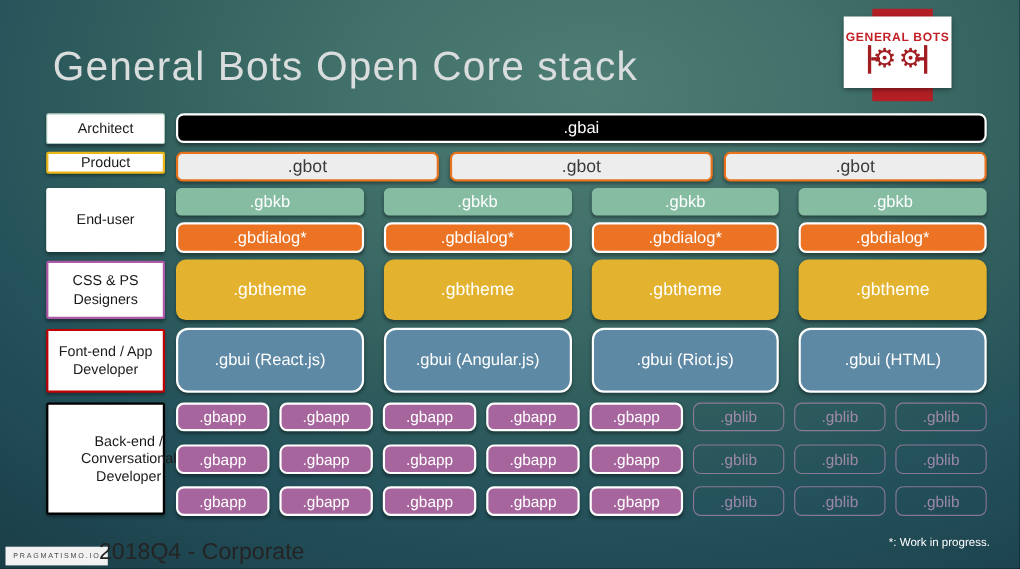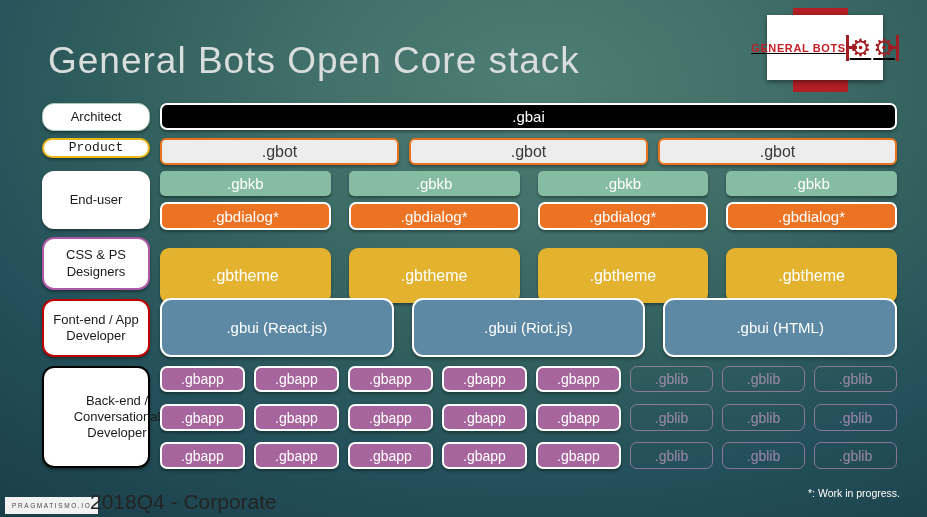--- a/index.html
+++ b/index.html
@@ -11,60 +11,60 @@
         #4e7d74 0%, #42716b 22%, #32605e 42%, #23505a 62%, #16353f 100%);
   }
   
   .title{
     position:absolute;left:48px;top:40px;
     font-size:37px;font-weight:300;letter-spacing:1px;color:#d9dddd;
   }
   
   .logo-band{position:absolute;left:793px;top:8px;width:55px;height:84px;background:#b21f24;}
   .logo-card{
-    position:absolute;left:767px;top:15px;width:116px;height:65px;background:#ffffff;
+    position:absolute;left:767px;top:15px;width:98px;height:65px;background:#ffffff;
     box-shadow:0 2px 5px rgba(0,0,0,.45);
-    display:flex;align-items:center;justify-content:center;text-decoration:underline;
+    display:flex;flex-direction:column;align-items:center;justify-content:center;
   }
   .logo-brand{font-size:11px;font-weight:bold;color:#c31f26;letter-spacing:.6px;white-space:nowrap;}
   .logo-gears{display:flex;align-items:center;margin-top:1px;}
   .gear-bar{position:relative;width:3px;height:26px;background:#a11d22;}
   .gear-bar.left::after,.gear-bar.right::after{
     content:"";position:absolute;top:11px;width:8px;height:3px;background:#a11d22;}
   .gear-bar.left::after{left:3px;}
   .gear-bar.right::after{right:3px;}
   .gear-glyph{font-size:24px;line-height:26px;color:#a11d22;margin:0 1px;}
   
   .lbl{
-    position:absolute;left:42px;width:108px;background:#ffffff;border-radius:12px;
+    position:absolute;left:42px;width:108px;background:#ffffff;border-radius:2px;
     display:flex;align-items:center;justify-content:center;text-align:center;
     font-size:13px;color:#1a1a1a;line-height:1.25;padding:2px 6px;box-sizing:border-box;
     box-shadow:0 2px 3px rgba(0,0,0,.35);
   }
   .lbl-architect{top:103px;height:28px;border:1px solid #a9c9bb;}
-  .lbl-product{top:138px;height:20px;border:2px solid #ebb717;font-family:Liberation Mono, monospace;}
+  .lbl-product{top:138px;height:20px;border:2px solid #ebb717;}
   .lbl-enduser{top:171px;height:58px;border:2px solid #ffffff;}
   .lbl-css{top:237px;height:53px;border:2px solid #ae58a8;}
   .lbl-frontend{top:299px;height:58px;border:2px solid #c00000;}
   .lbl-backend{top:366px;height:102px;border:2px solid #000000;padding-left:48px;}
   
   .row{position:absolute;left:160px;width:737px;display:flex;}
   .box{
     flex:1;display:flex;align-items:center;justify-content:center;
     color:#ffffff;box-sizing:border-box;box-shadow:0 2px 3px rgba(0,0,0,.35);
   }
   .row-gbai{top:103px;height:27px;}
   .row-gbai .box{background:#000000;border:2px solid #ffffff;border-radius:7px;font-size:15px;}
   .row-gbot{top:138px;height:27px;gap:10px;}
   .row-gbot .box{background:#ededed;border:2px solid #e8731f;border-radius:6px;font-size:16px;color:#3a3a3a;}
   .row-gbkb{top:171px;height:25px;gap:18px;}
   .row-gbkb .box{background:#85bca2;border-radius:5px;font-size:15px;}
   .row-gbdialog{top:202px;height:28px;gap:18px;}
   .row-gbdialog .box{background:#eb7323;border:2px solid #ffffff;border-radius:7px;font-size:15px;}
-  .row-gbtheme{top:248px;height:55px;gap:18px;}
+  .row-gbtheme{top:236px;height:55px;gap:18px;}
   .row-gbtheme .box{background:#e3b32f;border-radius:9px;font-size:16px;}
   .row-gbui{top:298px;height:59px;gap:18px;}
   .row-gbui .box{background:#5d89a4;border:2px solid #ffffff;border-radius:11px;font-size:15px;}
   .row-dev{gap:9px;}
   .row-dev1{top:366px;height:26px;}
   .row-dev2{top:404px;height:27px;}
   .row-dev3{top:442px;height:27px;}
   .row-dev .box{background:#a7659d;border:2px solid #ffffff;border-radius:7px;font-size:14px;}
   .row-dev .box.gblib{
     background:transparent;border:1.5px solid rgba(190,140,185,.65);
@@ -129,20 +129,21 @@
 
   <div class="row row-gbtheme">
     <div class="box">.gbtheme</div>
     <div class="box">.gbtheme</div>
     <div class="box">.gbtheme</div>
     <div class="box">.gbtheme</div>
   </div>
 
   <div class="row row-gbui">
     <div class="box">.gbui (React.js)</div>
+    <div class="box">.gbui (Angular.js)</div>
     <div class="box">.gbui (Riot.js)</div>
     <div class="box">.gbui (HTML)</div>
   </div>
 
   <div class="row row-dev row-dev1">
     <div class="box">.gbapp</div>
     <div class="box">.gbapp</div>
     <div class="box">.gbapp</div>
     <div class="box">.gbapp</div>
     <div class="box">.gbapp</div>

